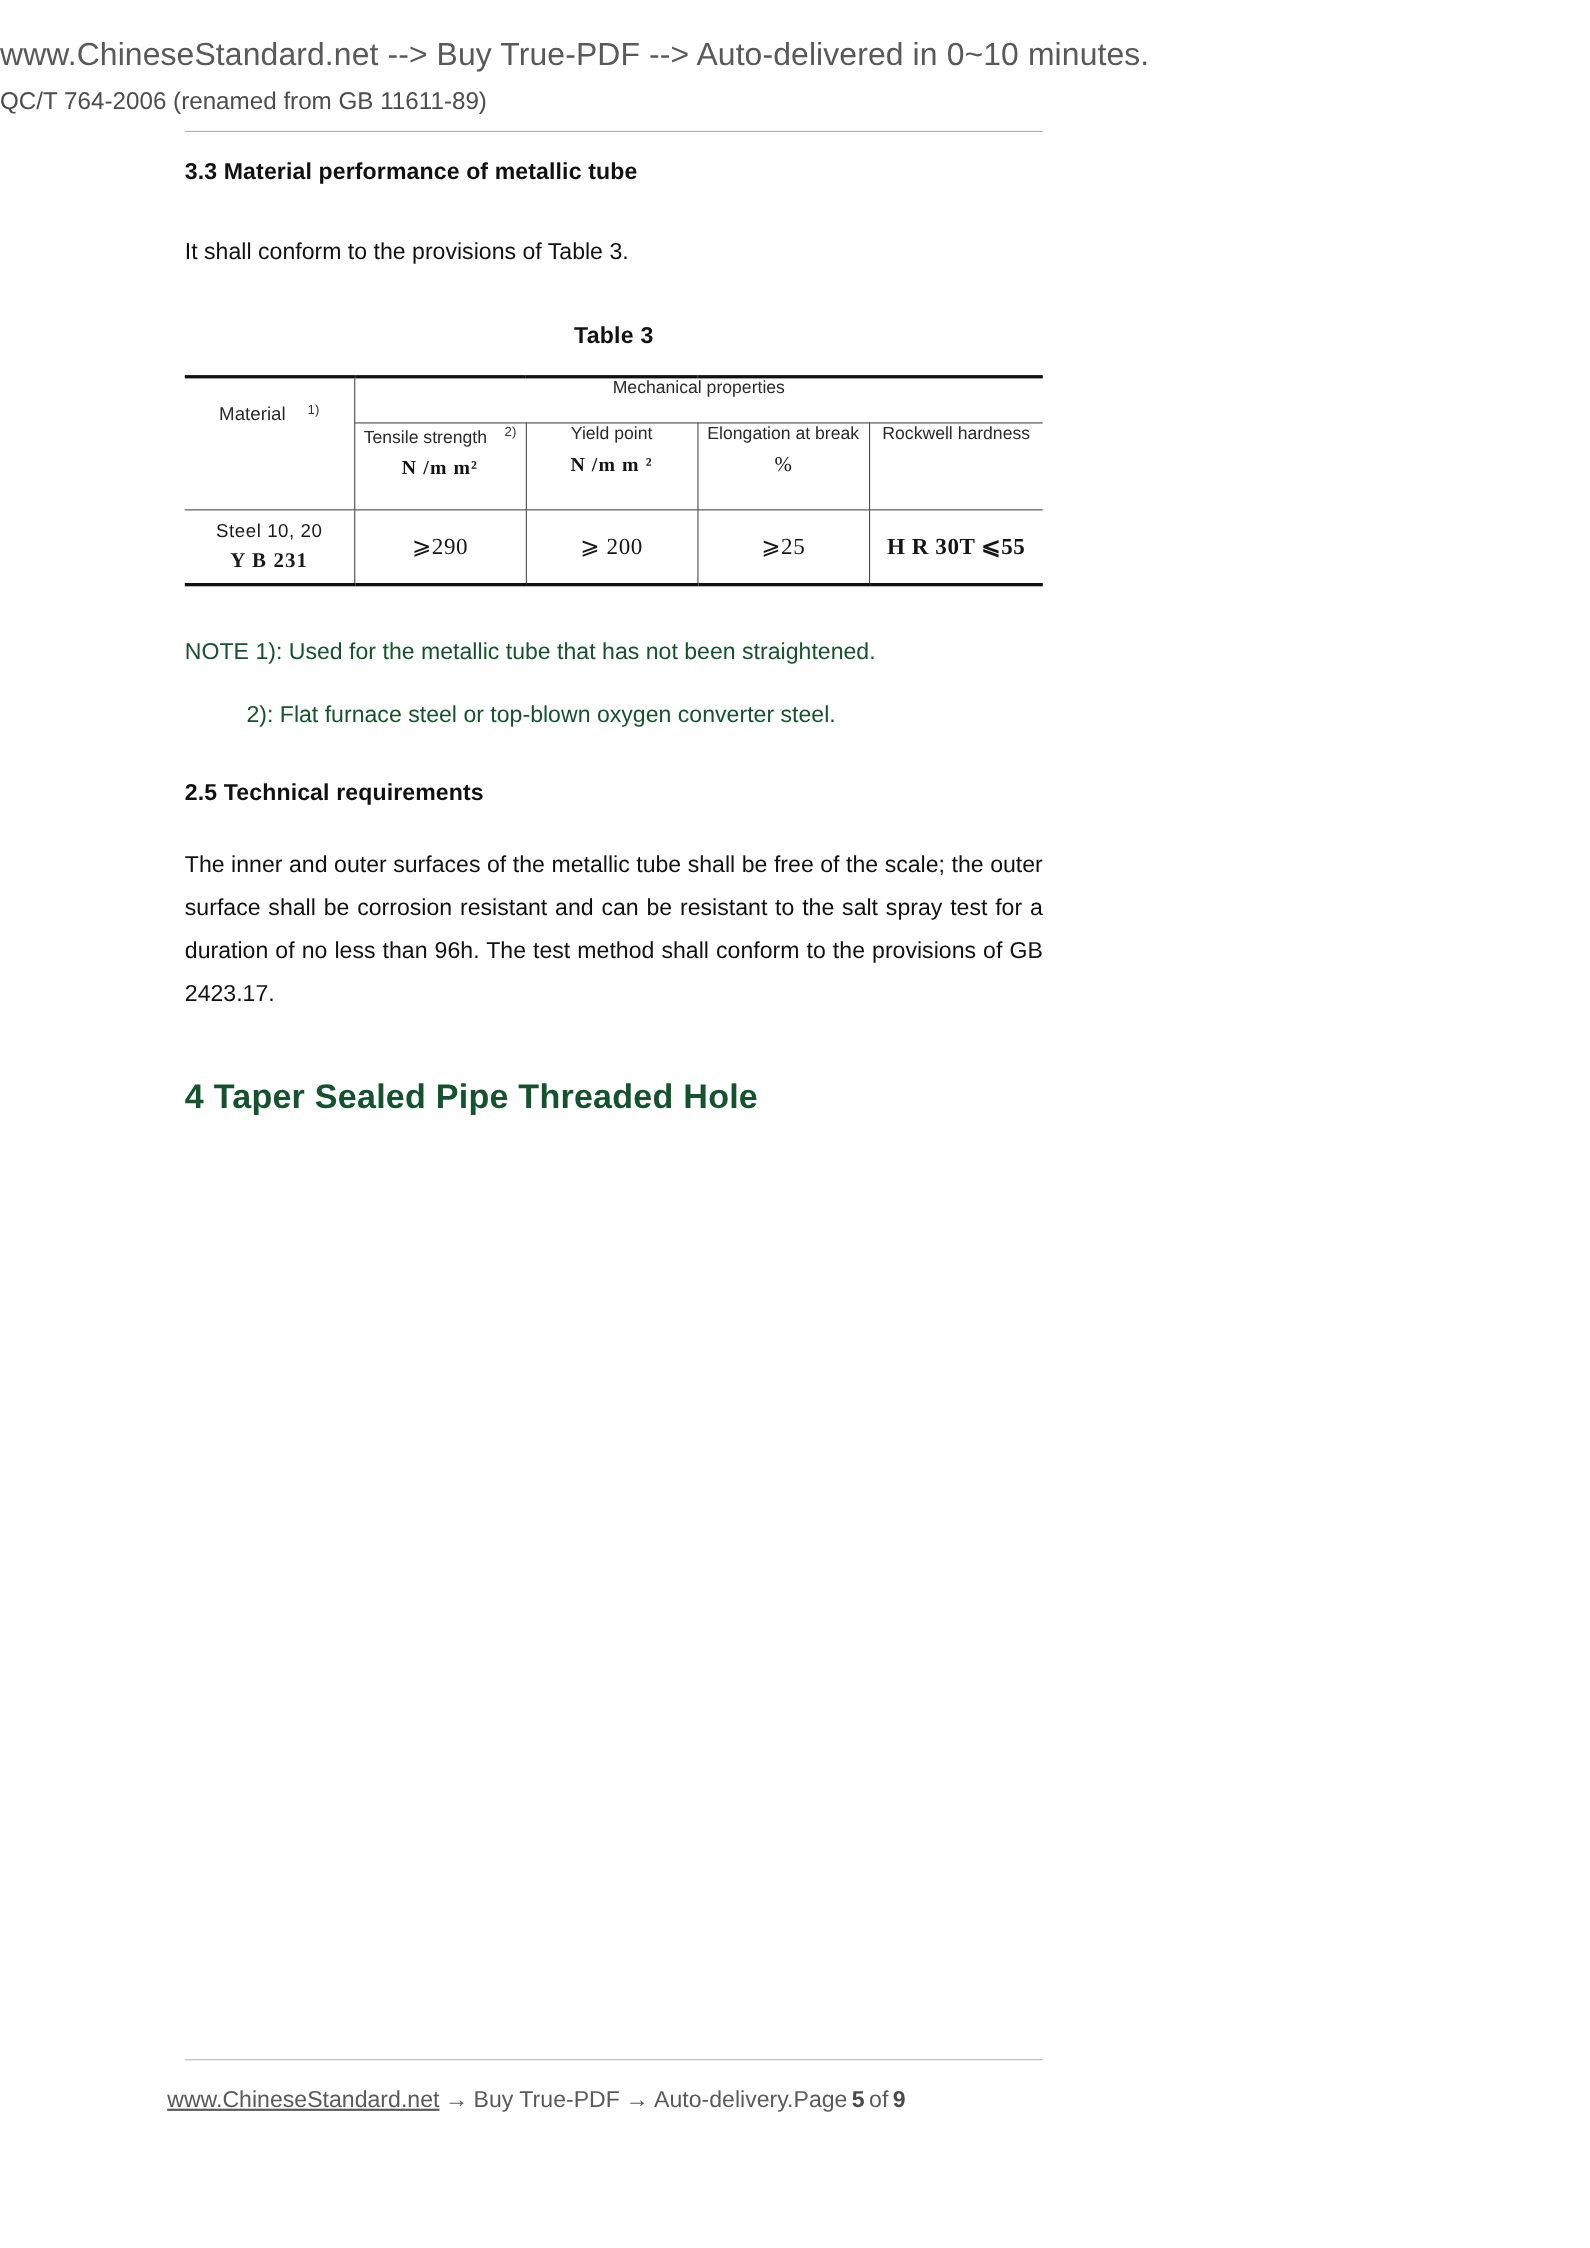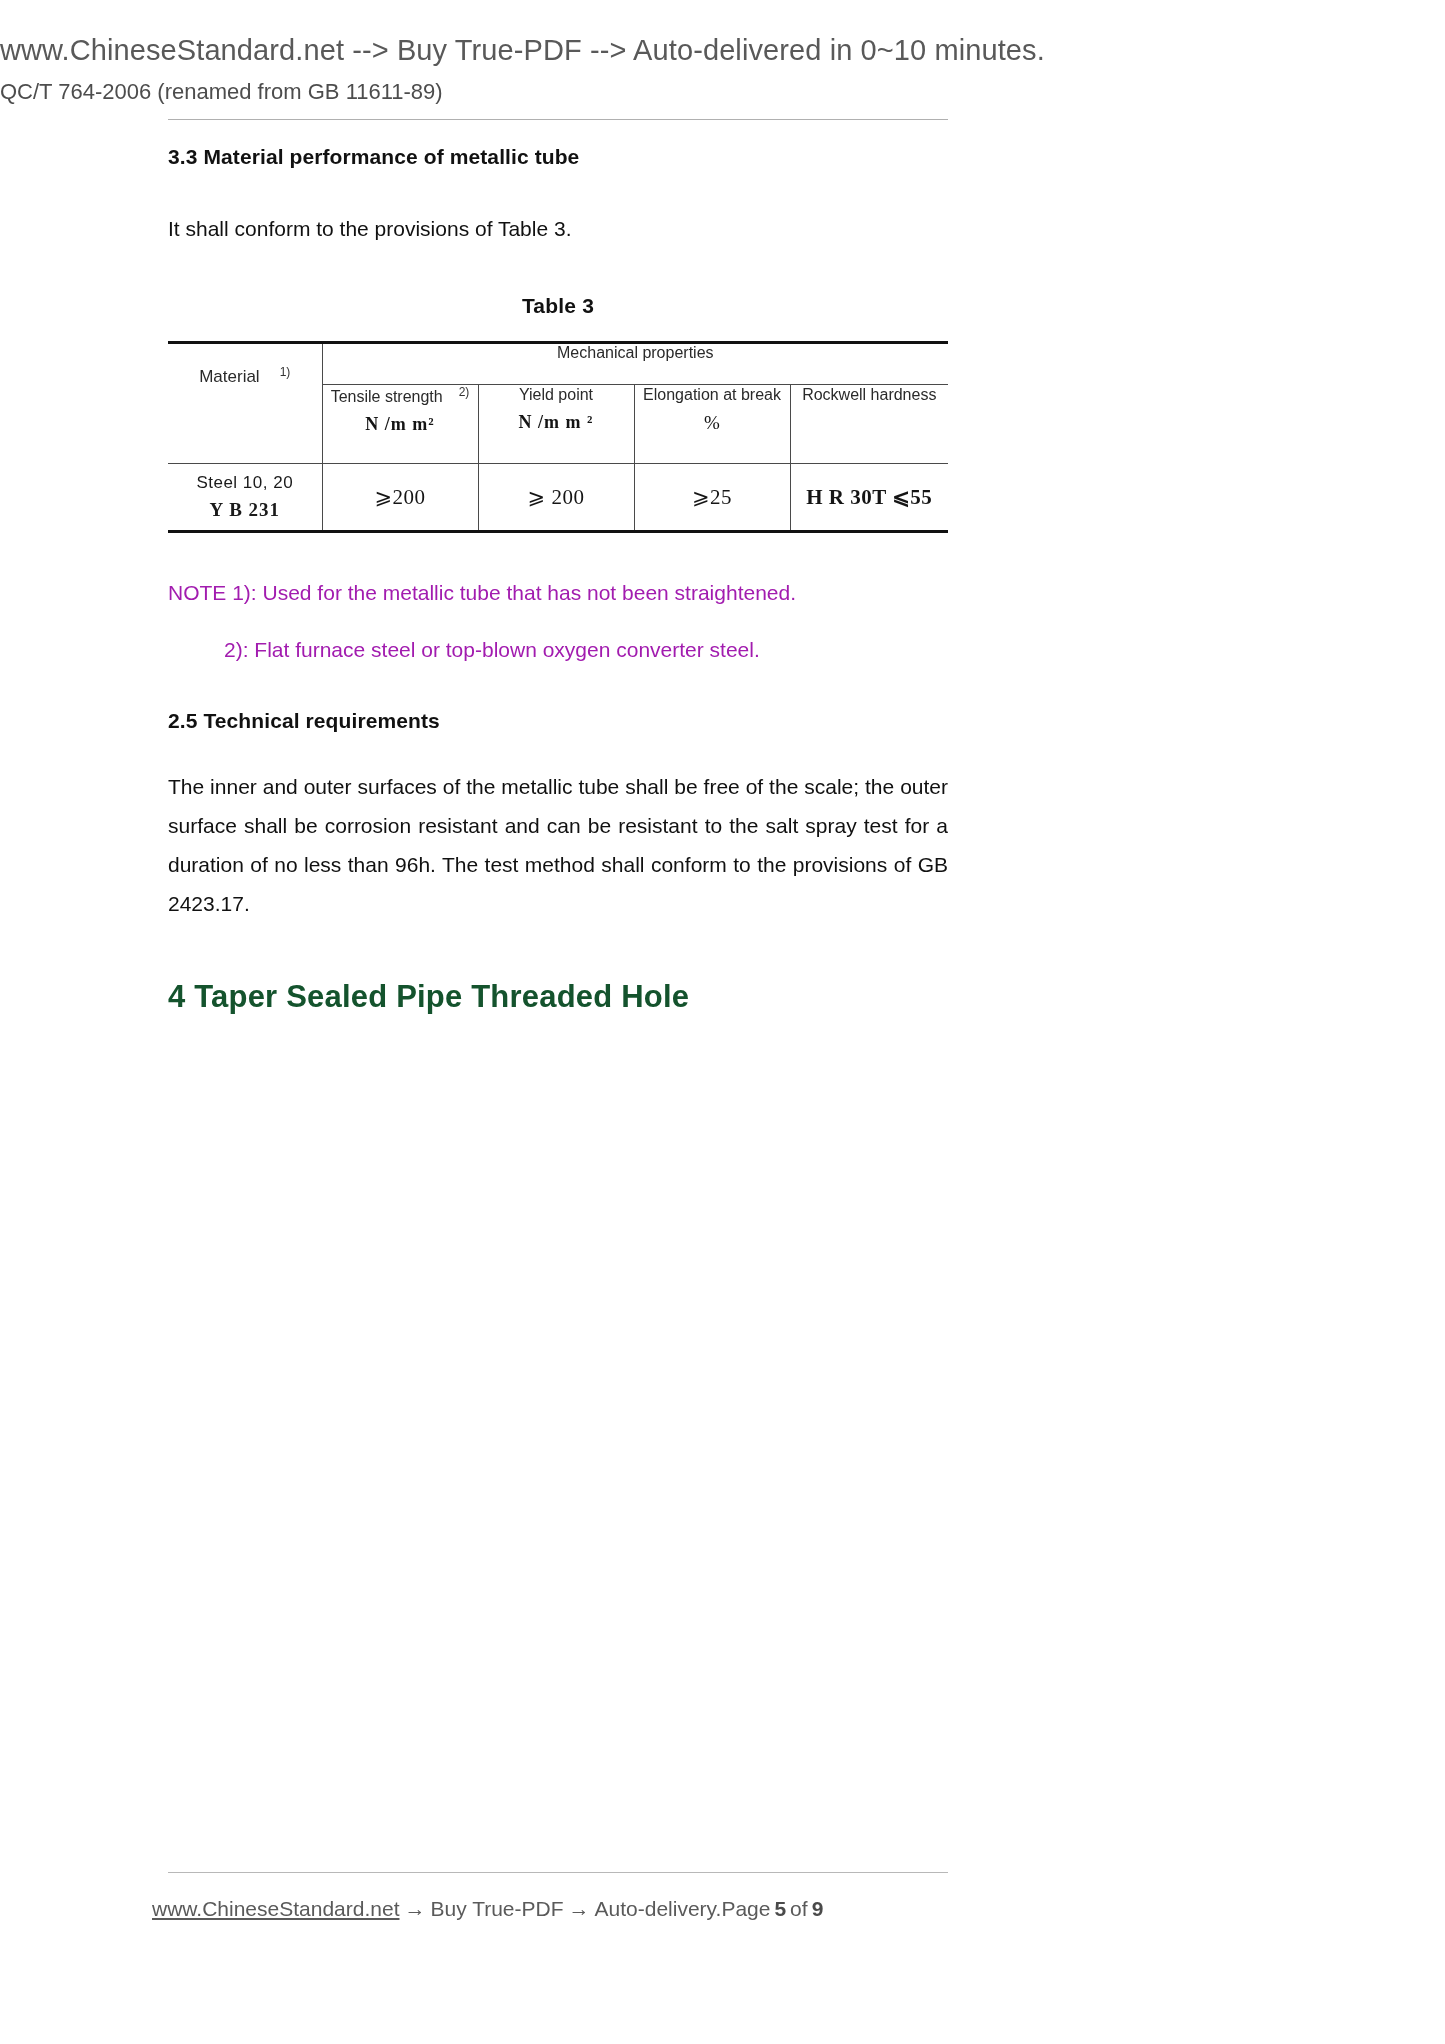--- a/index.html
+++ b/index.html
@@ -175,21 +175,21 @@
   .mat-value .ln1 { display: block; letter-spacing: 0.5px; }
   .mat-value .ln2 { display: block; font-weight: bold; font-family: "Liberation Serif", serif; font-size: 19px; letter-spacing: 1px;}
   .val { letter-spacing: 0.5px; white-space: nowrap; }
   .hr-val { letter-spacing: 0.5px; font-weight: bold; white-space: nowrap; }
 
   
   p.note-line {
     font-size: 21px;
     line-height: 39px;
     margin: 0;
-    color: #a21caf;
+    color: #14532d;
   }
   p.note-line.indent { padding-left: 56px; }
 
   
   h2.big-head {
     font-size: 31px;
     font-weight: bold;
     margin: 0;
     padding: 0;
     color: #14532d;
@@ -290,21 +290,21 @@
           </td>
         </tr>
         <tr class="data-row">
           <td class="outer-bottom no-left">
             <div class="mat-value">
               <span class="ln1">Steel 10,  20</span>
               <span class="ln2">Y B 231</span>
             </div>
           </td>
           <td class="outer-bottom">
-            <span class="val">⩾200</span>
+            <span class="val">⩾290</span>
           </td>
           <td class="outer-bottom">
             <span class="val">⩾ 200</span>
           </td>
           <td class="outer-bottom">
             <span class="val">⩾25</span>
           </td>
           <td class="outer-bottom no-right">
             <span class="hr-val">H R 30T ⩽55</span>
           </td>

